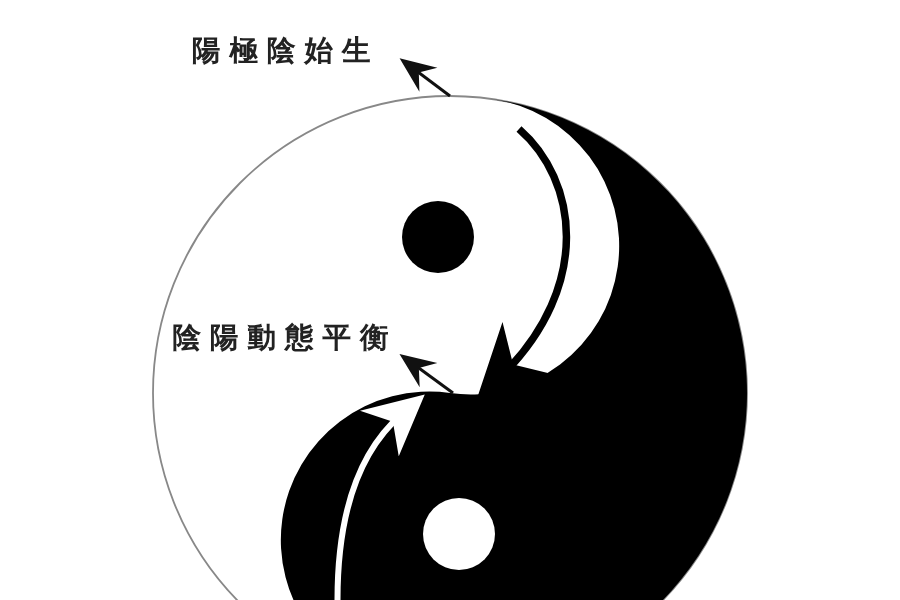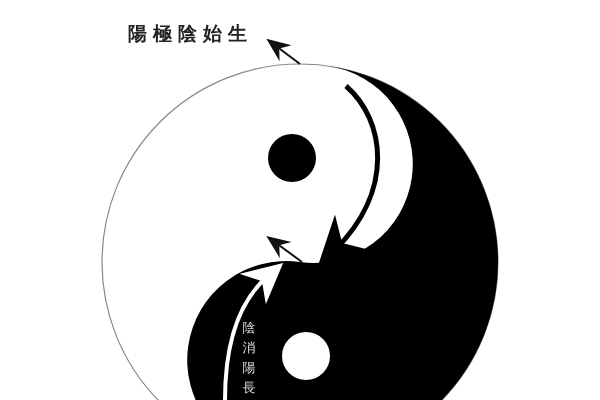--- a/index.html
+++ b/index.html
@@ -34,14 +34,14 @@
 
     <path d="M346,86 C385,120 395,190 335,250" fill="none" stroke="#000" stroke-width="5" marker-end="url(#arrowBlack)"></path>
 
     <path d="M225,400 C225,340 240,300 268,276" fill="none" stroke="#fff" stroke-width="4" marker-end="url(#arrowWhite)"></path>
 
     <path d="M300,64 L276,46" stroke="#111" stroke-width="2" fill="none" marker-end="url(#arrowThin)"></path>
     <path d="M302,262 L276,243" stroke="#111" stroke-width="2" fill="none" marker-end="url(#arrowThin)"></path>
   </svg>
 
   <div class="label" style="left:128px; top:21px;">陽極陰始生</div>
-  <div class="vlabel" style="left:241px; top:318px; color:#ddd;">陰消陽長</div>
+  <div class="label" style="left:115px; top:212px;">陰陽動態平衡</div>
 </div>
 
 </body></html>

